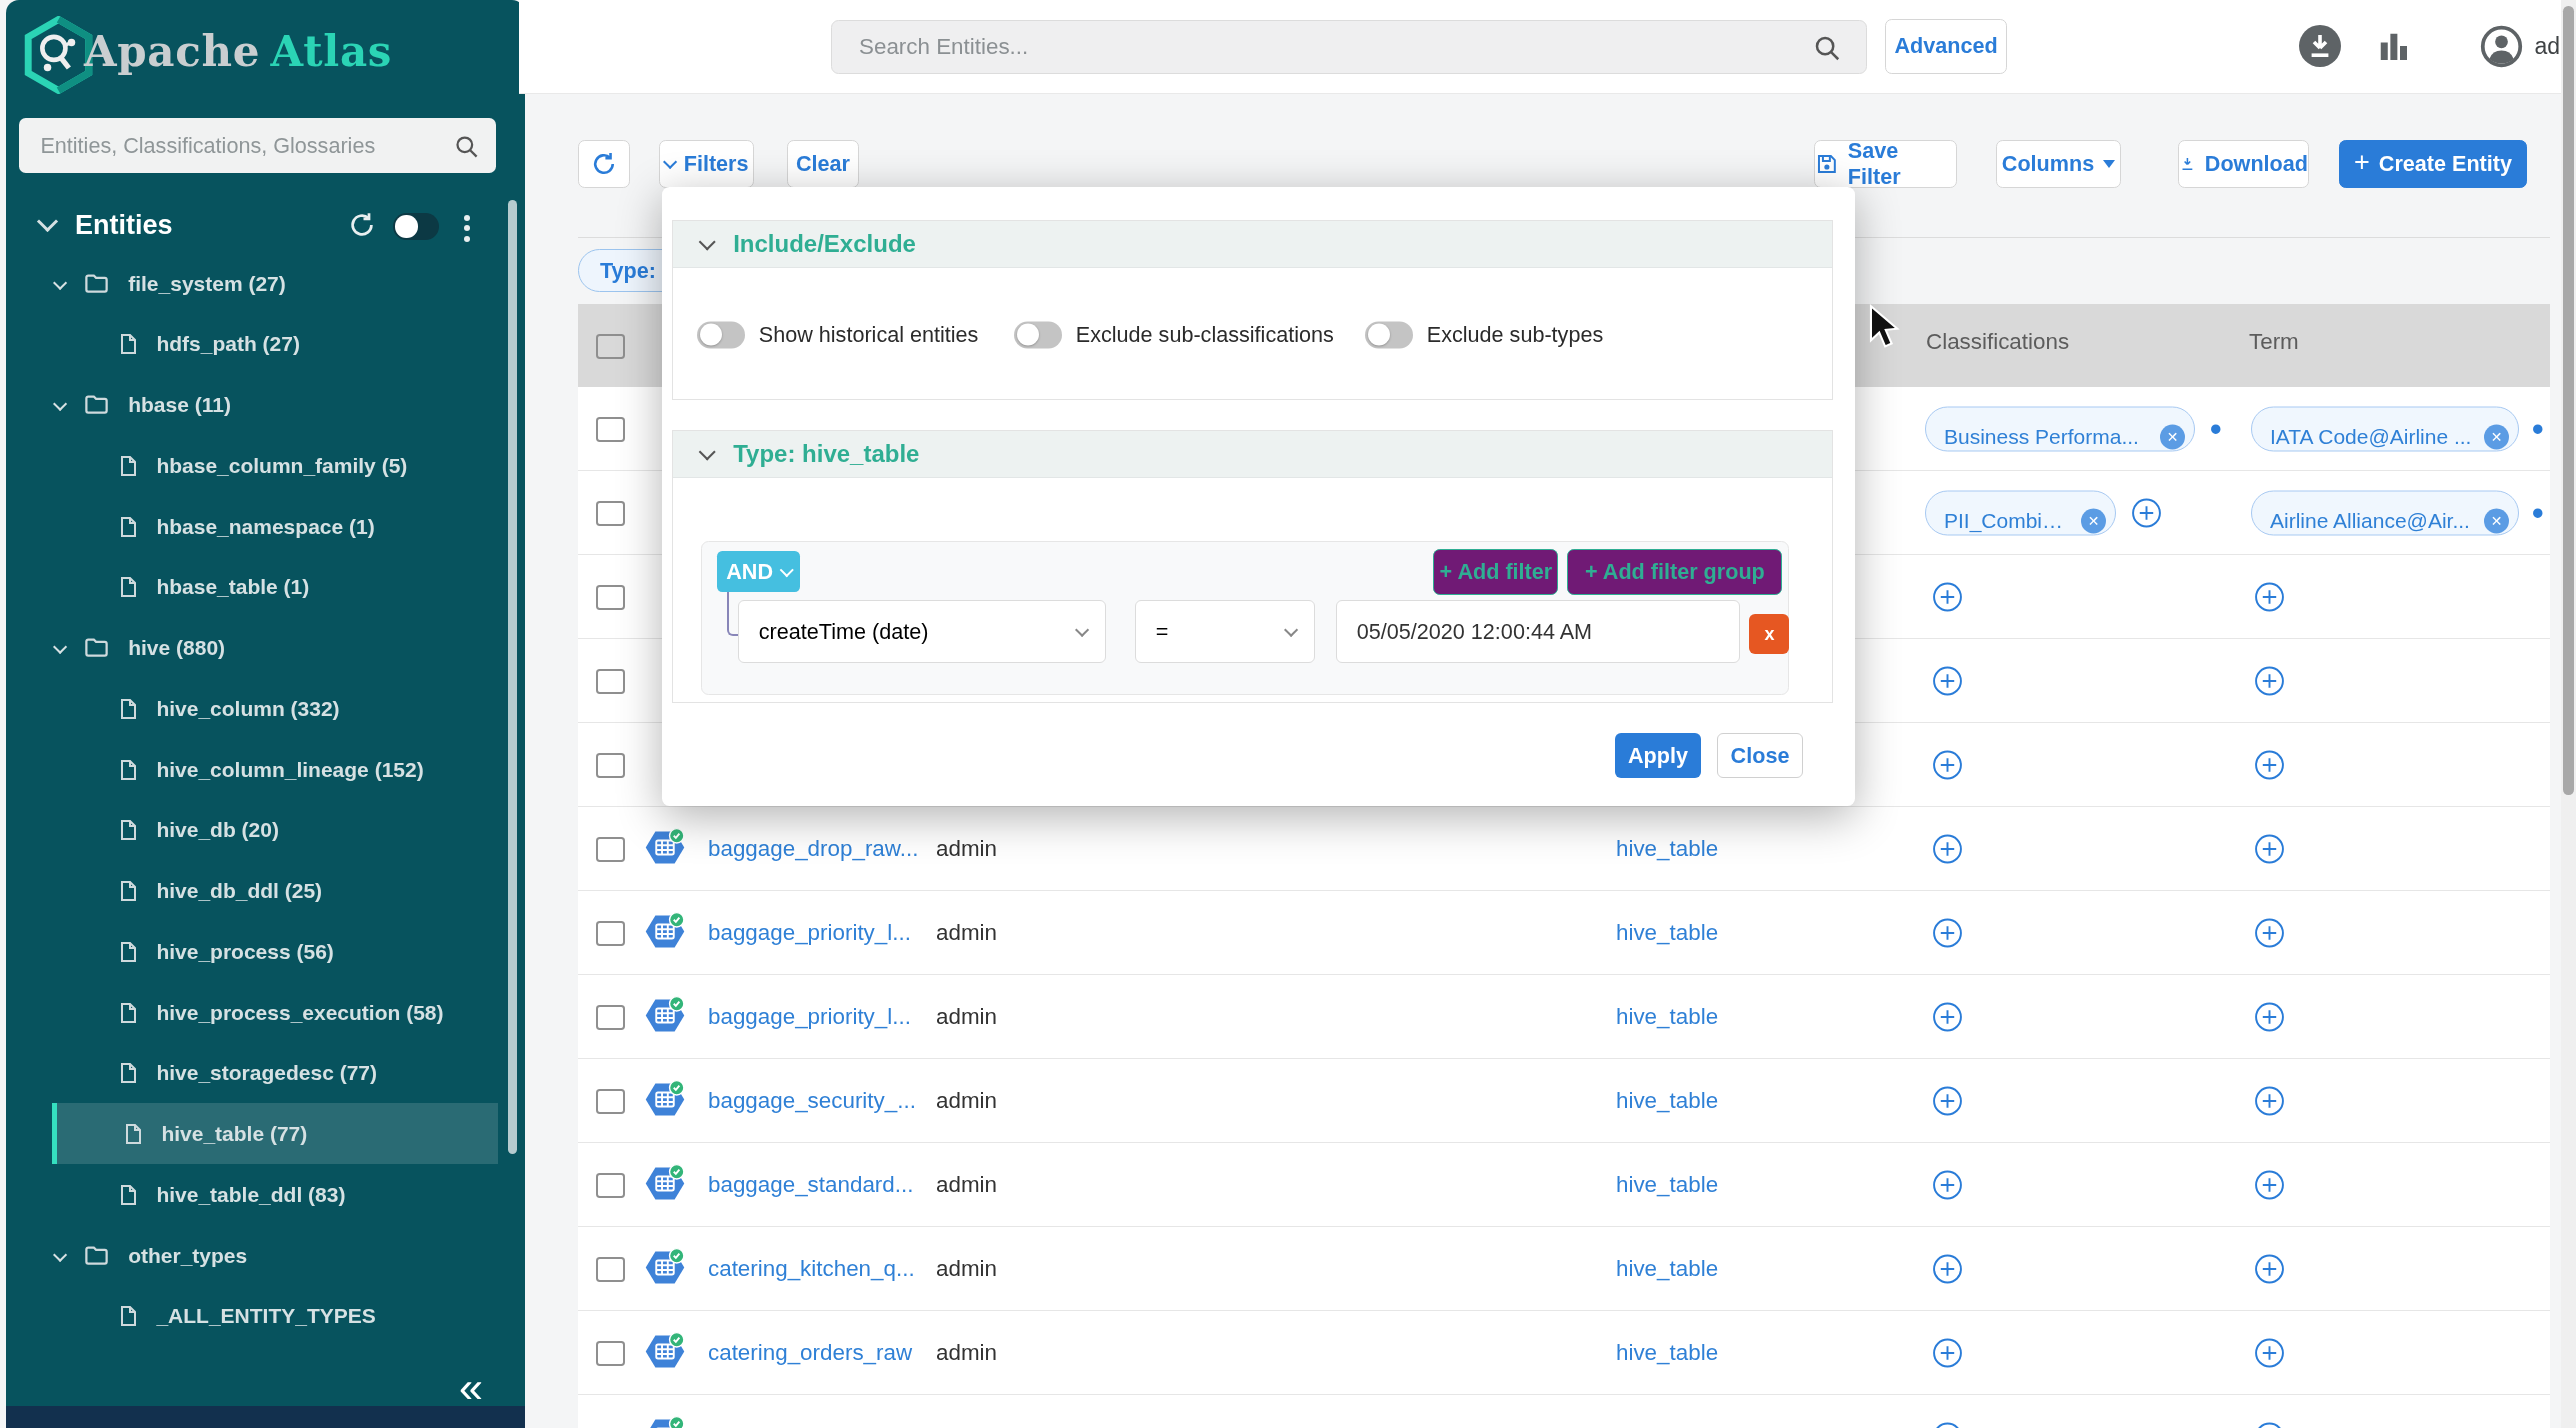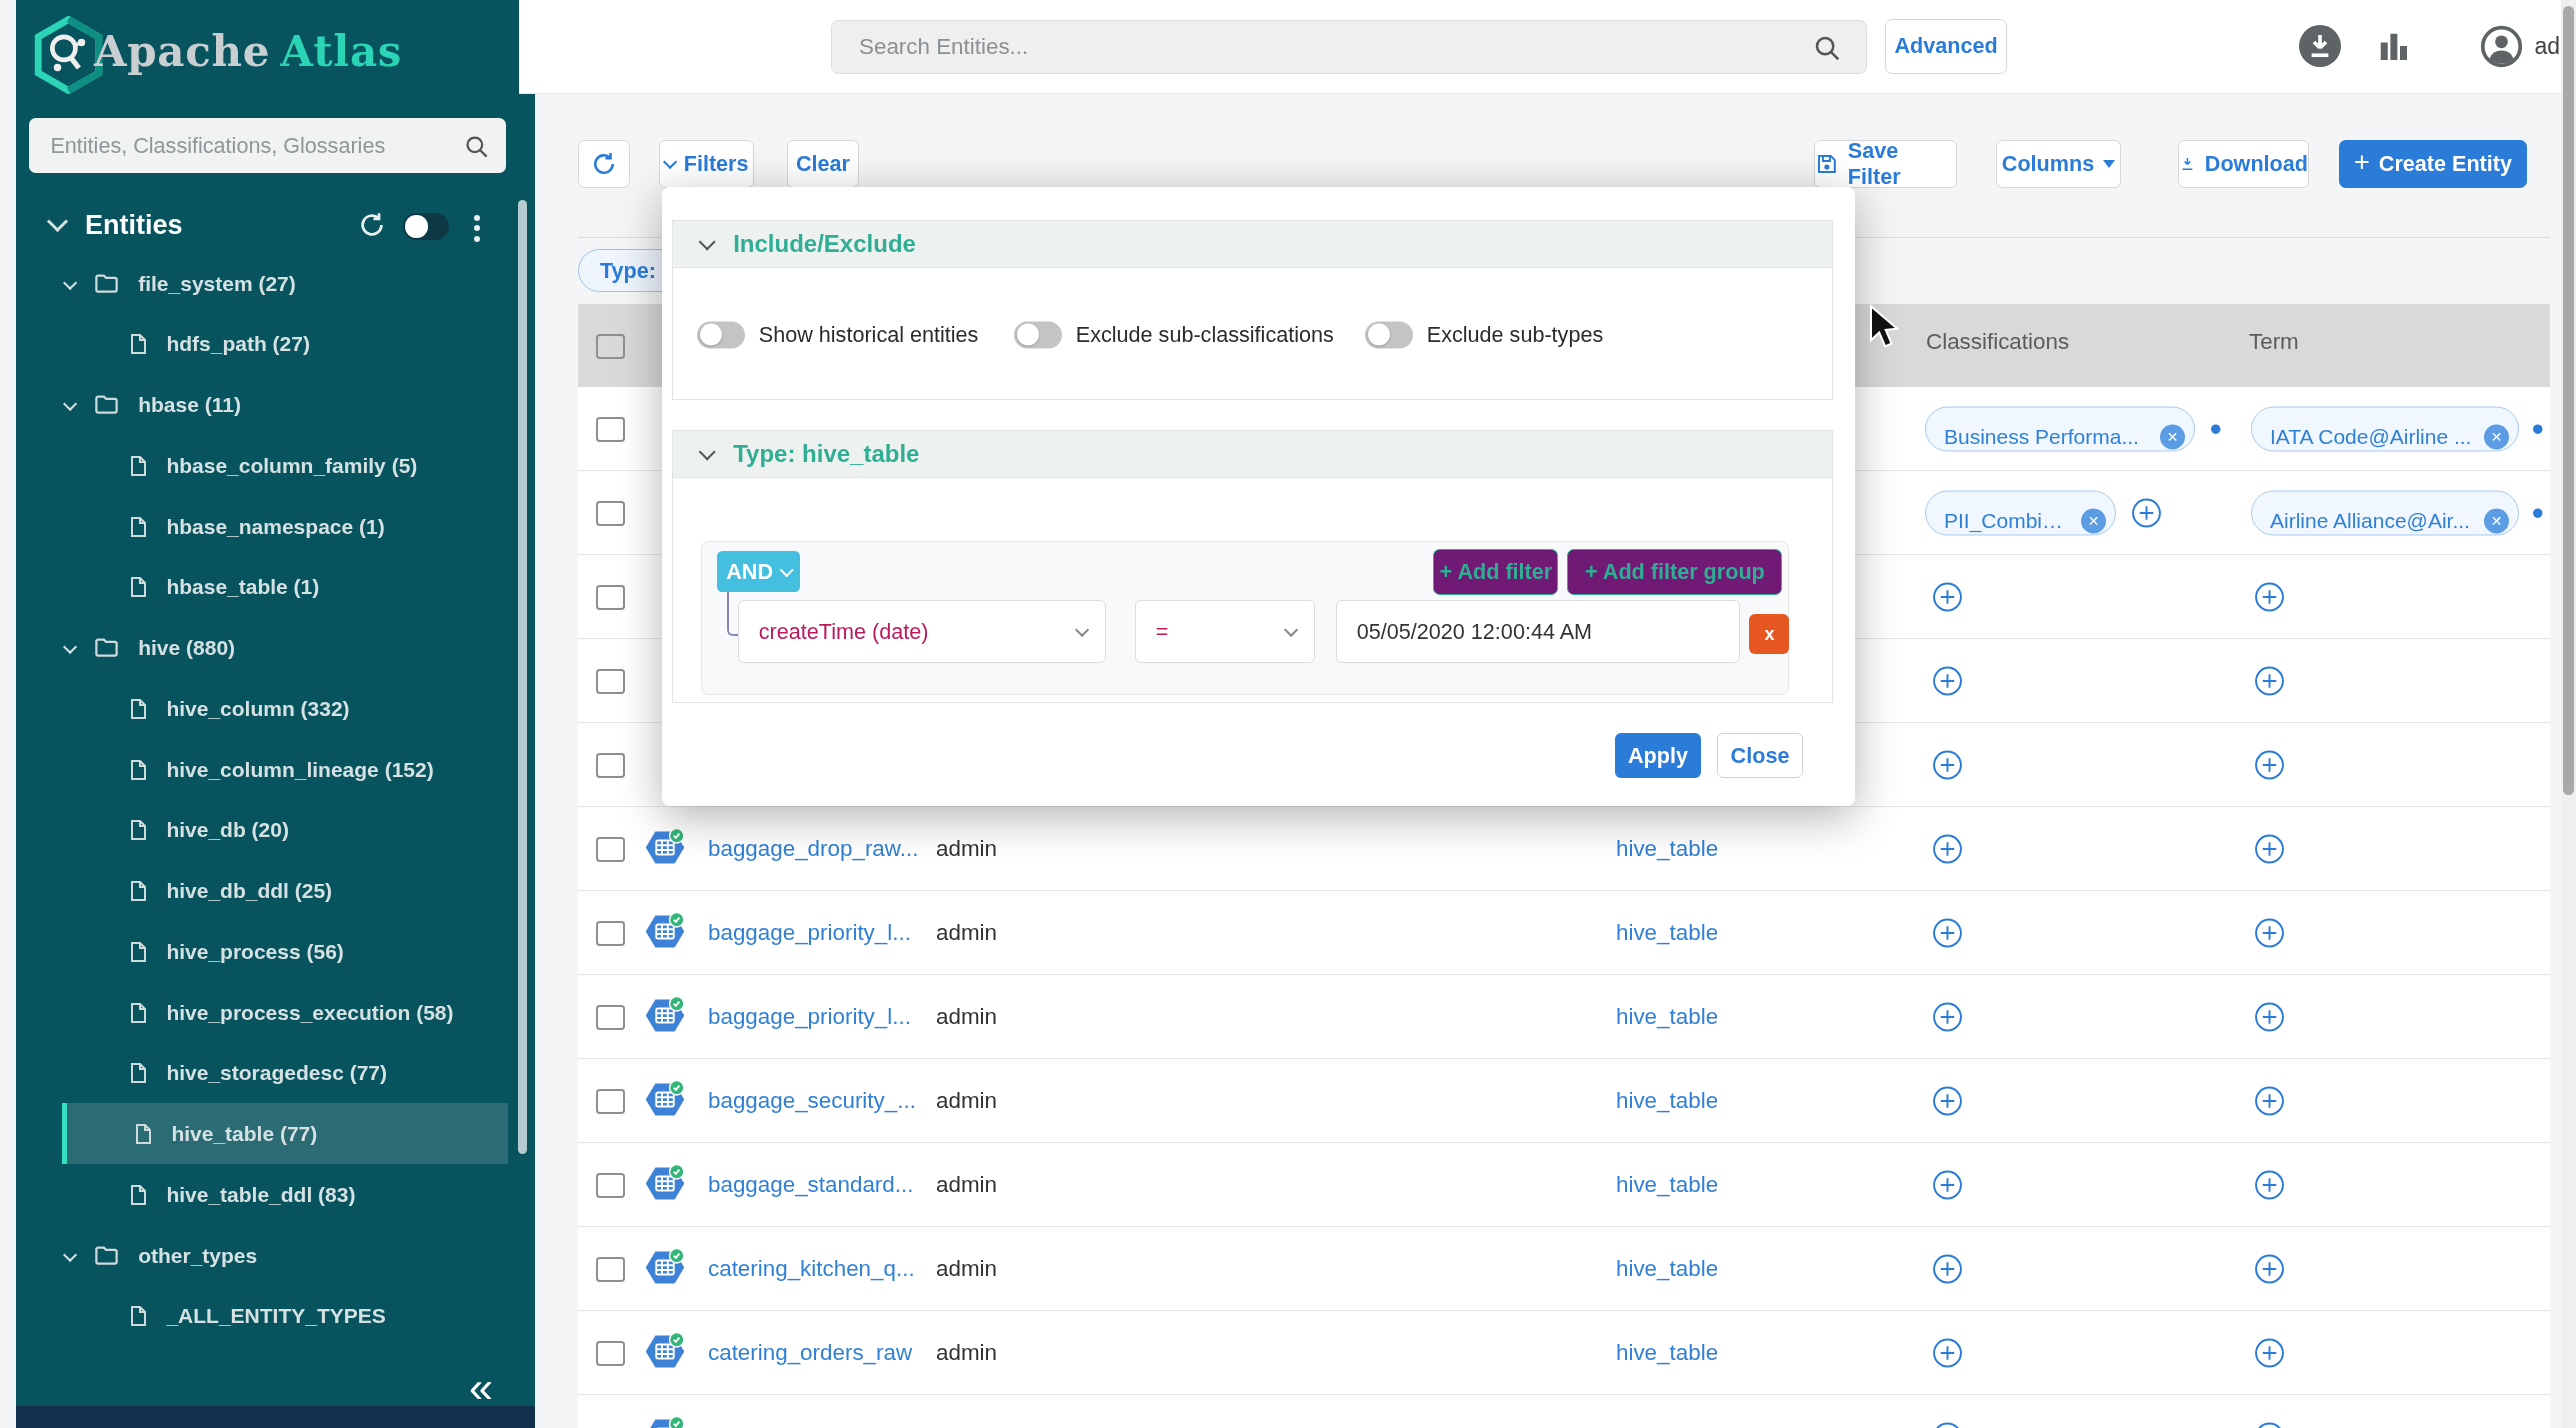--- a/index.html
+++ b/index.html
@@ -1,20 +1,20 @@
 <!DOCTYPE html>
 <html style="font-size:12px"><head>
 <meta charset="utf-8">
 <style>
   html,body{margin:0;padding:0;background:#222;}
   #screen{position:relative;width:2576px;height:1428px;overflow:hidden;background:#f4f5f6;
           font-family:"Liberation Sans","DejaVu Sans",sans-serif;color:#333;}
   .abs{position:absolute;}
   
-  #sidebar{position:absolute;left:16px;top:0;width:519px;height:1428px;background:#07535e;}
+  #sidebar{position:absolute;left:6px;top:0;width:519px;height:1428px;background:#07535e;border-radius:13px;}
   #logo-text{position:absolute;left:78px;top:27px;font-family:"DejaVu Serif","Liberation Serif",serif;
              font-weight:bold;font-size:42px;letter-spacing:0.7px;}
   #logo-text .ap{color:#c9ced0;} #logo-text .at{color:#2bd4b5;margin-left:10.4px;}
   #sb-search{position:absolute;left:13.4px;top:118px;width:477px;height:55px;background:#f1f2f2;border:none;
              border-radius:6.7px;font-size:21.6px;color:#444;padding:0 52px 0 21px;box-sizing:border-box;outline:none;
              font-family:inherit;}
   #sb-search::placeholder{color:#8f9698;}
   .entities-head{position:absolute;left:0;top:201px;width:519px;height:48px;color:#fff;}
   .entities-head .lbl{position:absolute;left:69px;top:9px;font-size:27px;font-weight:bold;}
   .chev{display:inline-block;width:12px;height:12px;border-right:3px solid #d6e1e3;border-bottom:3px solid #d6e1e3;
@@ -83,21 +83,21 @@
                  box-shadow:0 0.7px 2.2px rgba(0,0,0,.3);}
   .tgl-lbl{font-size:21.6px;color:#2b2b2b;}
   #fbox{position:absolute;left:28px;top:63px;width:1088px;height:154px;background:#f8f9fa;border:1.5px solid #e6e6e6;
         border-radius:7.5px;box-sizing:border-box;}
   #and-btn{position:absolute;left:15px;top:9px;width:83px;height:41px;background:#45bfe0;border-radius:5.2px;color:#fff;
            font-size:21.6px;font-weight:bold;display:flex;align-items:center;justify-content:center;gap:9px;}
   #and-btn .chev{width:7.5px;height:7.5px;border-width:2.2px;border-color:#fff;margin-top:-3.7px;}
   .gbtn{position:absolute;top:6.7px;height:46px;border:1.5px solid #2fae93;border-radius:6.7px;background:#701a75;color:#2fae93;
         font-size:21.6px;font-weight:600;display:flex;align-items:center;justify-content:center;box-sizing:border-box;}
   .selbox{position:absolute;top:58px;height:63px;background:#fff;border:1.5px solid #dcdcdc;border-radius:6px;
-          box-sizing:border-box;display:flex;align-items:center;font-size:21.6px;color:#be185d;padding:0 19.4px;}
+          box-sizing:border-box;display:flex;align-items:center;font-size:21.6px;color:#000000;padding:0 19.4px;}
   .selbox .caret{position:absolute;right:18px;width:8.2px;height:8.2px;border-right:2.2px solid #888;
                  border-bottom:2.2px solid #888;transform:rotate(45deg);margin-top:-3.7px;}
   #conn{position:absolute;left:25px;top:50px;width:12px;height:42px;border-left:2.2px solid #8886b8;
         border-bottom:2.2px solid #8886b8;border-bottom-left-radius:6px;}
   #del-cond{position:absolute;left:1047px;top:72px;width:40px;height:40px;background:#e65722;border-radius:6px;
             color:#fff;font-size:18px;font-weight:bold;display:flex;align-items:center;justify-content:center;}
   .mbtn{position:absolute;top:546px;width:86px;height:45px;border-radius:6px;font-size:21.6px;font-weight:600;
         display:flex;align-items:center;justify-content:center;box-sizing:border-box;}
   #apply{left:953px;background:#2a7cd8;color:#fff;}
   #close{left:1055px;background:#fff;border:1.5px solid #d0d0d0;color:#2a7cd8;}

